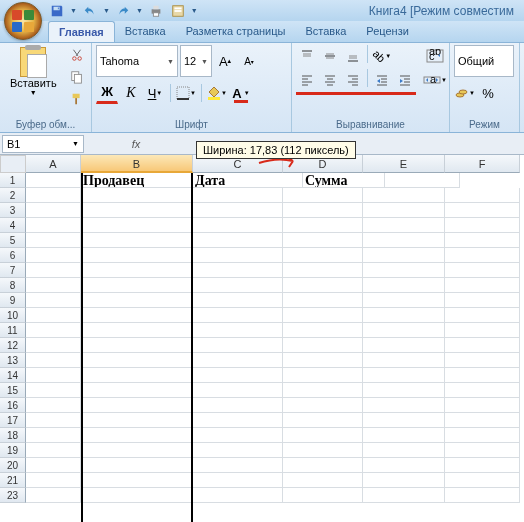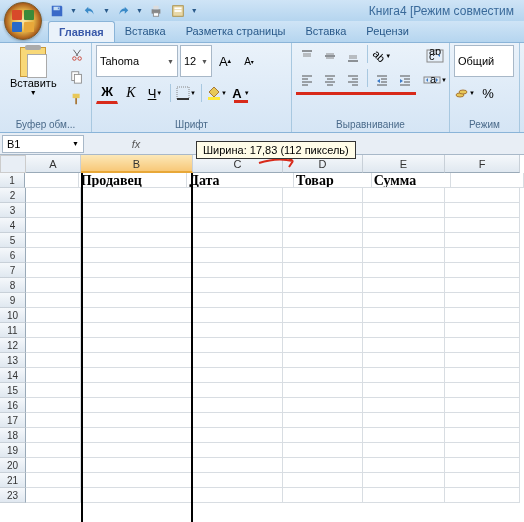--- a/index.html
+++ b/index.html
@@ -341,21 +341,20 @@
         <div class="colh" style="width: 82px;">E</div>
         <div class="colh" style="width: 75px;">F</div>
       </div>
   </div>
   <div class="rows" id="rows">
       <div class="row">
         <div class="rowh">1</div>
         <div class="cell" style="width: 55px;"></div>
         <div class="cell hdr" style="width: 112px;">Продавец</div>
         <div class="cell hdr" style="width: 110px;">Дата</div>
-        <div class="cell hdr" style="width: 80px;">Товар</div>
         <div class="cell hdr" style="width: 82px;">Сумма</div>
         <div class="cell" style="width: 75px;"></div>
       </div>
       <div class="row">
         <div class="rowh">2</div>
         <div class="cell" style="width: 55px;"></div>
         <div class="cell" style="width: 112px;"></div>
         <div class="cell" style="width: 90px;"></div>
         <div class="cell" style="width: 80px;"></div>
         <div class="cell" style="width: 82px;"></div>

